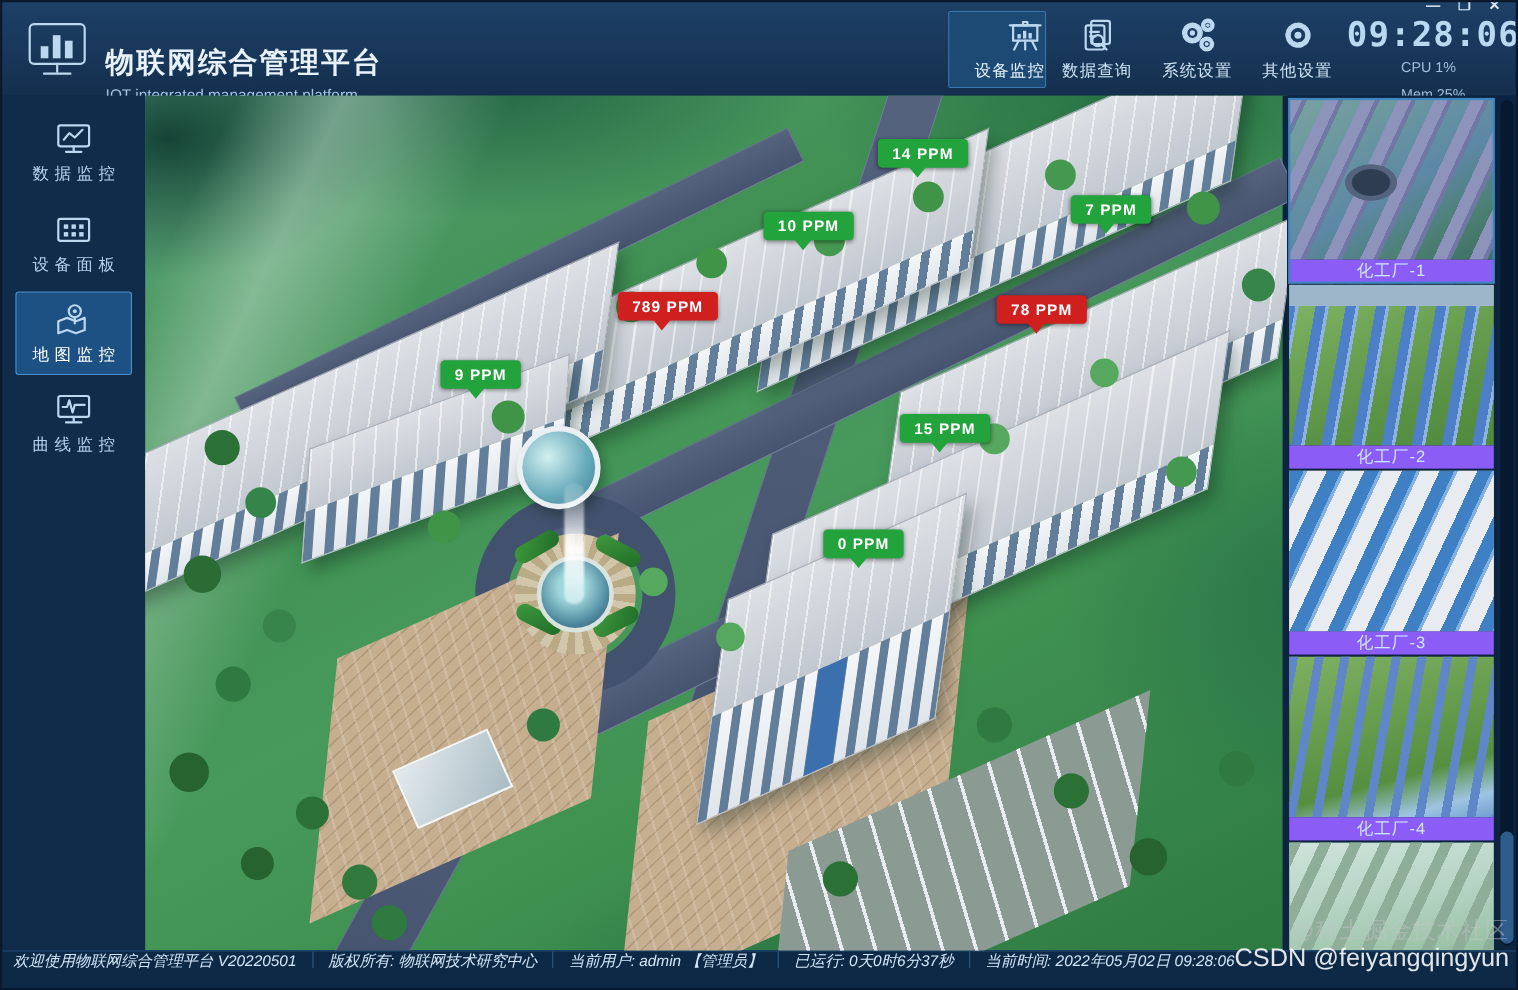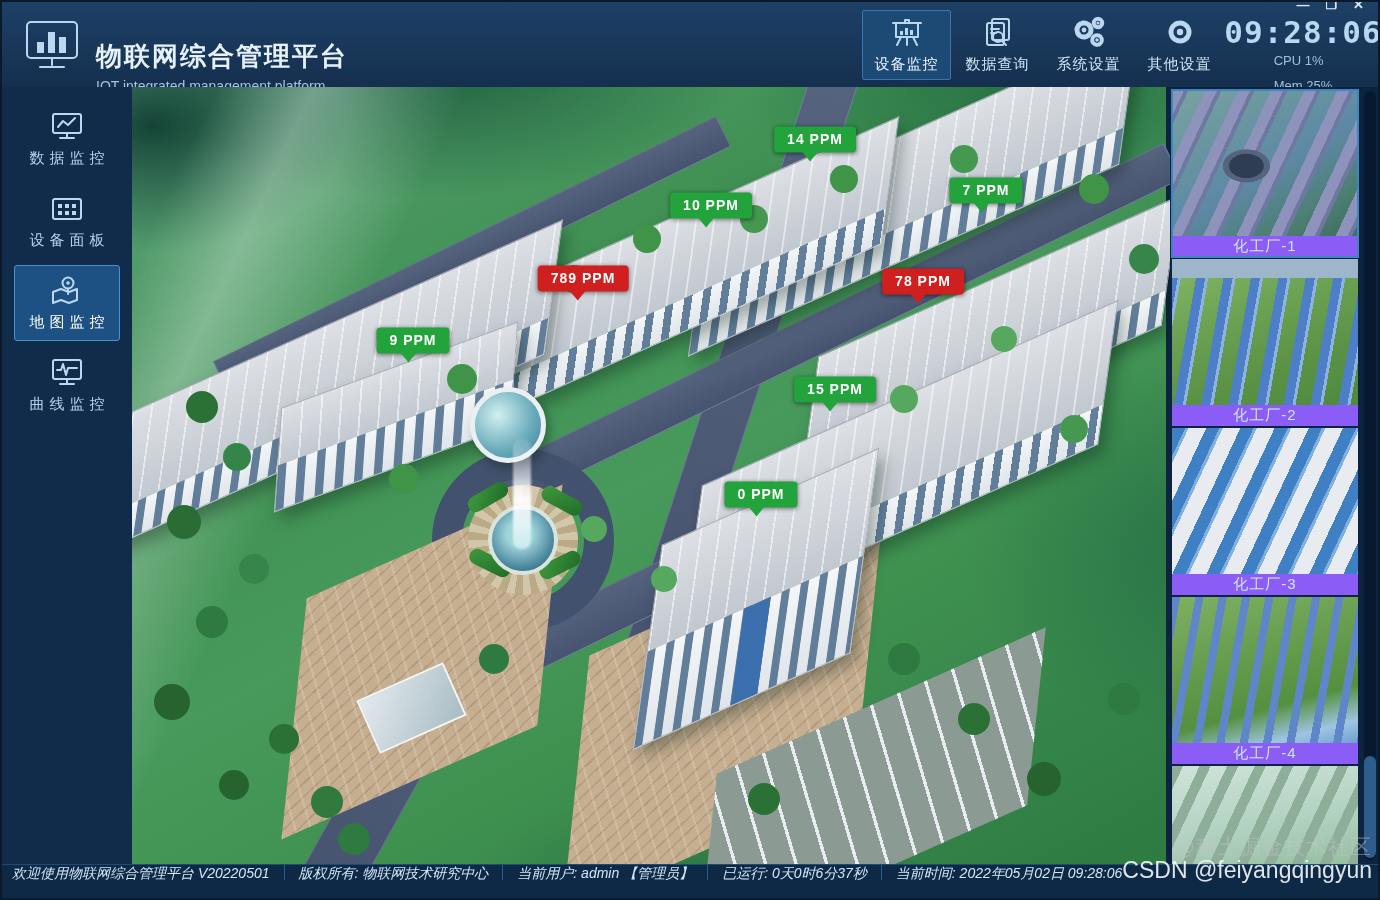--- a/index.html
+++ b/index.html
@@ -14,21 +14,21 @@
             display:flex; align-items:center; }
   .logo-wrap { margin-left:18px; width:64px; display:flex; justify-content:center; }
   .titles { margin-left:12px;margin-top:44px; }
   .app-title { font-size:26px; font-weight:bold; color:#e6f1fa; letter-spacing:2px; }
   .app-subtitle { font-size:14px; color:#a4c4e0; margin-top:4px; }
 
   .nav { margin-left:auto; display:flex; gap:2px; height:70px; align-items:stretch; }
   .nav-btn { width:89px; display:flex; flex-direction:column; align-items:center;
              justify-content:center; gap:5px; cursor:pointer; border:1px solid transparent; }
   .nav-btn .lbl { font-size:15px; color:#cfe4f6; letter-spacing:1px; }
-  .nav-btn.active { background:#1c4a74; border:1px solid #3a76ad; border-radius:2px; }
+  .nav-btn.active { background:#1c4a74; border:1px solid #3a76ad; border-radius:2px;align-items:flex-end; }
   .nav-btn.active .lbl { color:#eaf4fc; }
 
   .clock-wrap { width:138px; margin:0 6px 0 10px; display:flex; flex-direction:column;
                 align-items:center; }
   .win-controls { align-self:flex-end; display:flex; gap:16px; margin:2px 8px 2px 0; }
   .win-controls span { color:#dce9f5; font-size:13px; font-weight:bold; cursor:pointer;
                        line-height:14px; }
   .clock { font-family:"DejaVu Sans Mono", monospace; font-size:31px; font-weight:bold;
            color:#b9d8f1; letter-spacing:1px; }
   .sysload { display:flex; gap:10px; margin-top:3px;flex-direction:column; }
@@ -105,21 +105,21 @@
       142px 642px 0 5px #2b7136, 185px 705px 0 6px #31793c, 92px 688px 0 5px #27632f,
       320px 282px 0 5px #3f9448, 432px 182px 0 4px #45984f, 505px 142px 0 4px #3f9448,
       612px 122px 0 4px #45984f, 702px 82px 0 4px #3f9448, 822px 62px 0 4px #45984f,
       952px 92px 0 5px #3f9448, 1002px 162px 0 5px #37854a, 262px 382px 0 5px #3f9448,
       352px 562px 0 5px #2e7a40, 452px 432px 0 3px #57a85f, 522px 482px 0 3px #57a85f,
       762px 302px 0 4px #57a85f, 862px 242px 0 3px #57a85f, 932px 332px 0 4px #45984f,
       762px 562px 0 6px #2e7a40, 832px 622px 0 6px #2b7136, 902px 682px 0 7px #27632f,
       982px 602px 0 6px #2e7a40, 622px 702px 0 6px #2b7136, 212px 742px 0 6px #2e7a40; }
 
   
-  .marker { position:absolute; transform:translate(-50%,-60%); z-index:10; cursor:pointer; }
+  .marker { position:absolute; transform:translate(-50%,-60%); z-index:10; cursor:pointer;margin-left:24px; }
   .marker .bubble { padding:5px 13px; border-radius:4px; color:#fff; font-size:14px;
                     font-weight:bold; white-space:nowrap; letter-spacing:1px;
                     box-shadow:0 1px 4px rgba(0,0,0,.45); }
   .marker .tail { position:absolute; left:44%; top:100%; margin-top:-2px; transform:translateX(-50%);
                   width:0; height:0; border:9px solid transparent; border-top-width:11px; border-bottom:none; }
   .marker.normal .bubble { background:#23a33c; }
   .marker.normal .tail { border-top-color:#23a33c; }
   .marker.alarm .bubble { background:#d01f1f; }
   .marker.alarm .tail { border-top-color:#d01f1f; }
 

